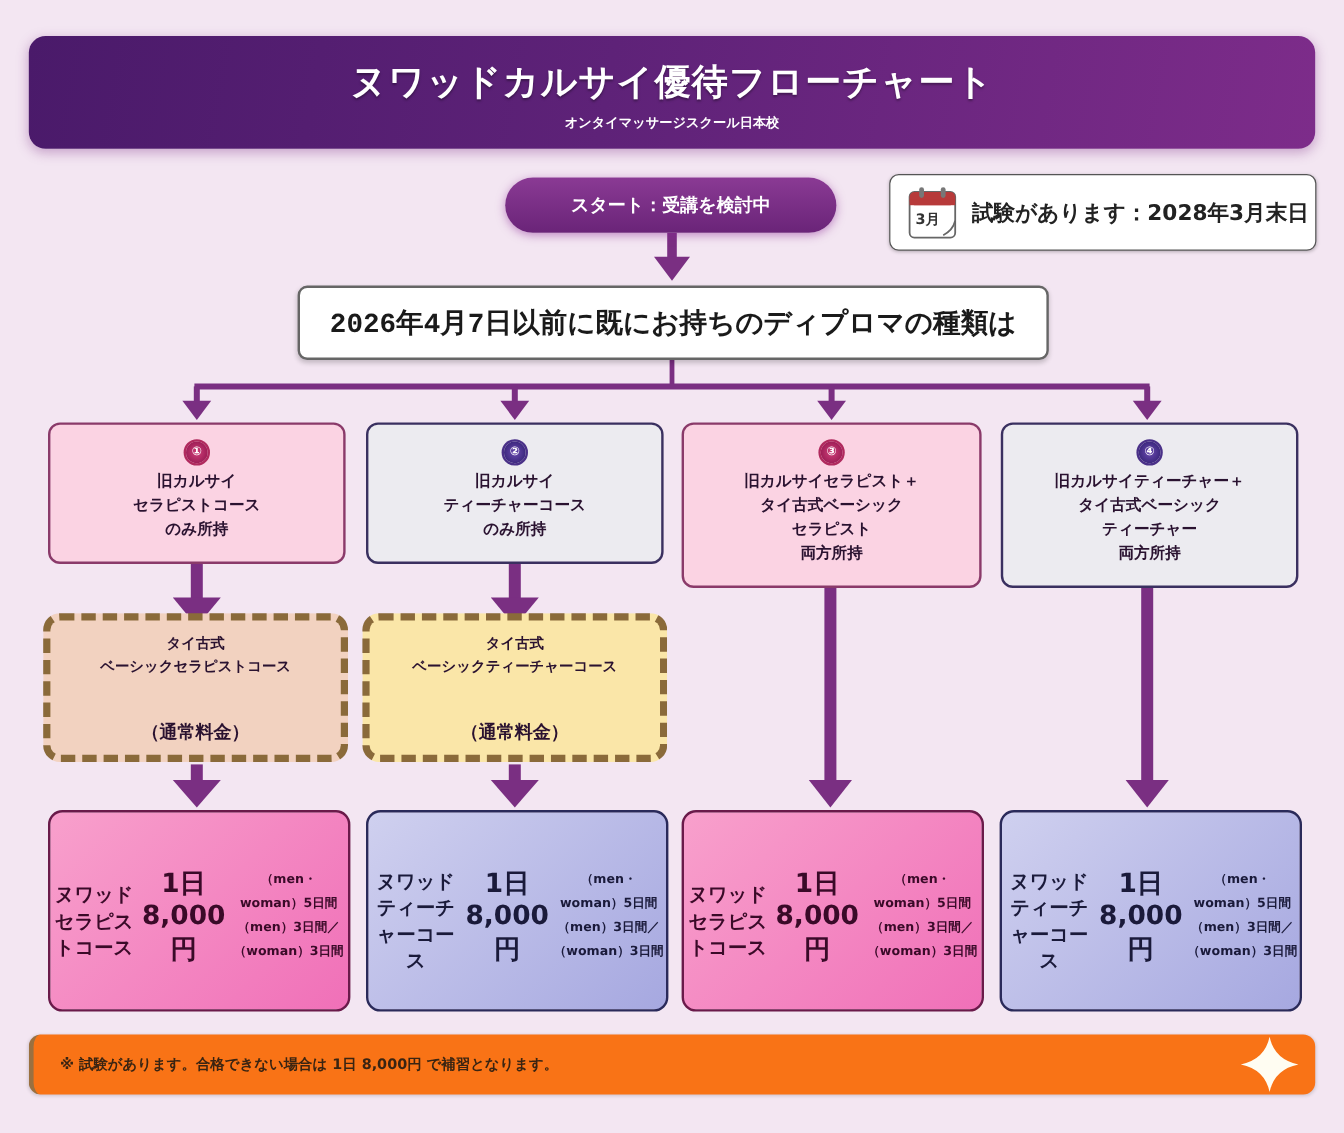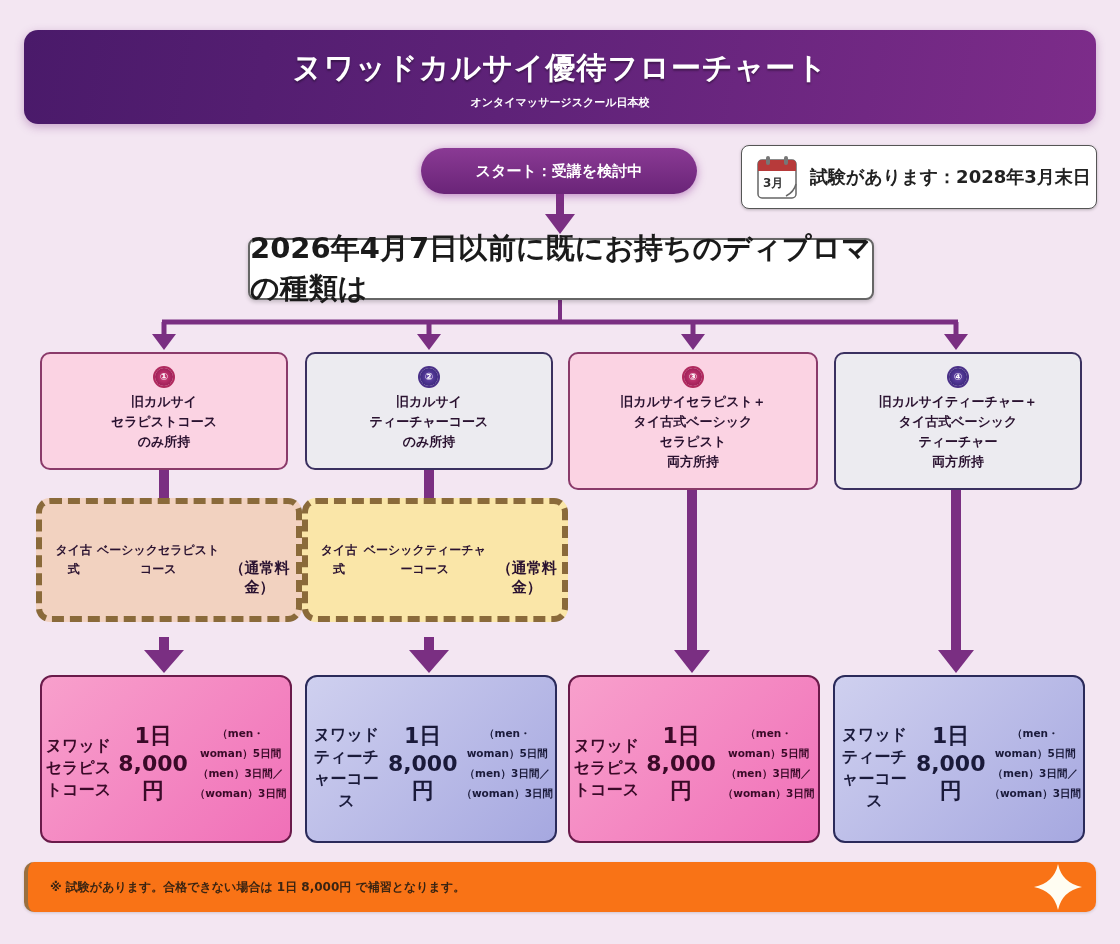--- a/index.html
+++ b/index.html
@@ -28,40 +28,40 @@
     left:741px; top:145px; width:354px; height:62px; border-radius:8px;
     background:#fff; border:1.5px solid #555; box-shadow:0 1px 3px rgba(0,0,0,0.25);
     display:flex; align-items:center;
   }
   .deadline .cal { margin-left:14px; width:42px; height:46px; position:relative; }
   .deadline .text { margin-left:12px; font-size:18px; font-weight:bold; color:#222; }
   .question {
     left:248px; top:238px; width:622px; height:58px; border-radius:8px;
     background:#fff; border:2px solid #666; box-shadow:0 2px 4px rgba(0,0,0,0.2);
     display:flex; align-items:center; justify-content:center;
-    font-size:29px; font-weight:bold; color:#1a1a1a;
+    font-size:23px; font-weight:bold; color:#1a1a1a;font-family:Liberation Mono, monospace;
   }
   .opt {
     top:352px; border-radius:10px; border:2px solid;
     text-align:center; font-size:13px; font-weight:bold; line-height:20px;
     display:flex; flex-direction:column; align-items:center;
   }
   .opt.pink { background:#fbd3e3; border-color:#8a3a6a; }
   .opt.gray { background:#ecebf0; border-color:#3a3060; }
   .badge {
     width:18px; height:18px; border-radius:50%; margin:14px 0 6px;
     display:flex; align-items:center; justify-content:center;
     color:#fff; font-size:10px; font-weight:bold;
   }
   .badge.pink { background:radial-gradient(circle,#d0407a,#8a1048); box-shadow:0 0 0 2px #b02a5e; }
   .badge.purple { background:radial-gradient(circle,#6a4ab0,#2a1a6a); box-shadow:0 0 0 2px #4a3088; }
   .basic {
-    top:498px; height:112px; border-radius:14px; border:6px dashed #8a6a3a;
+    top:511px; height:112px; border-radius:14px; border:6px dashed #8a6a3a;
     text-align:center; font-size:12px; font-weight:bold; line-height:19px;
-    display:flex; align-items:center; justify-content:center;padding-left:12px;
+    display:flex; flex-direction:column; align-items:center; justify-content:center;
   }
   .basic .note { font-size:15px;margin-top:36px; }
   .res {
     top:675px; width:248px; height:164px; border-radius:12px; border:2px solid;
     text-align:center; display:flex; flex-direction:row; align-items:center;
   }
   .res.pink { background:linear-gradient(135deg,#f8a0cc,#f070b8); border-color:#6a1a4a; color:#3a0a28; }
   .res.blue { background:linear-gradient(135deg,#cfd0ef,#a6a8e0); border-color:#2a2a5a; color:#1a1a3a; }
   .res .name { margin-top:18px; font-size:16px; font-weight:bold; line-height:22px; }
   .res .price { margin-top:8px; font-size:22px; font-weight:bold; }

